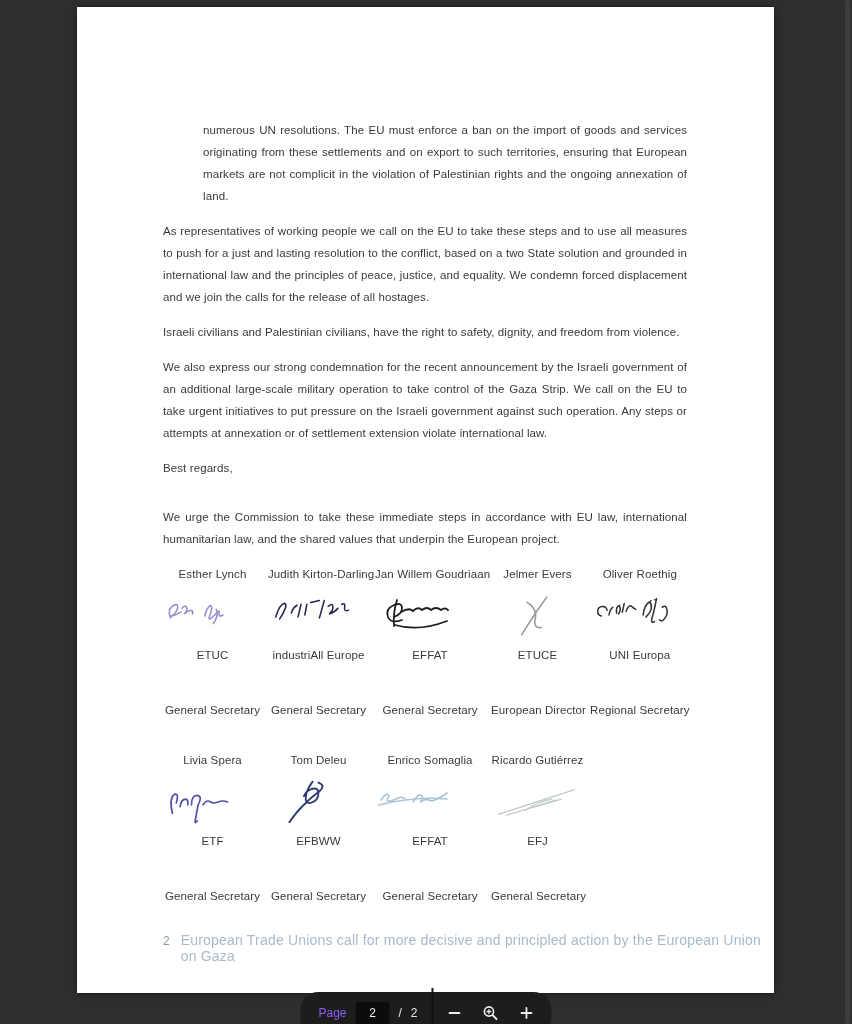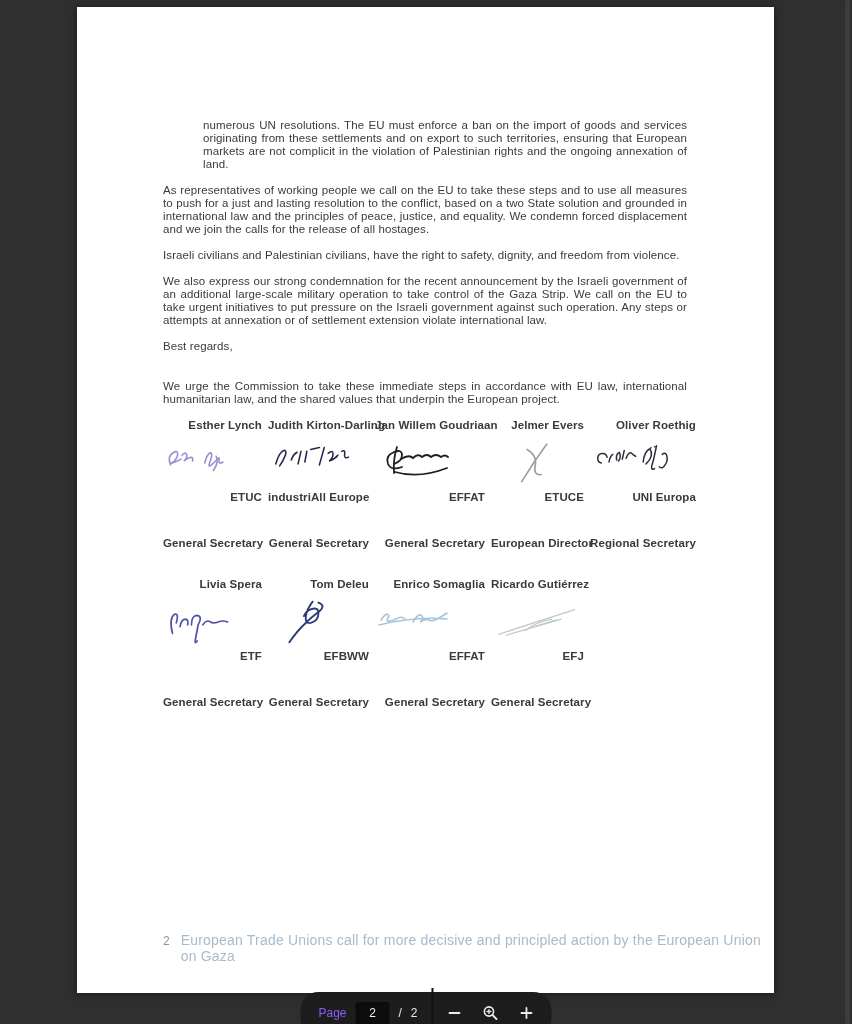--- a/index.html
+++ b/index.html
@@ -10,30 +10,29 @@
   }
   
   .scroll-strip{position:absolute;right:2px;top:0;width:5px;height:1024px;background:#3d3d3d;border-radius:3px;}
   
   .page{
     position:absolute;left:77px;top:7px;width:697px;height:986px;
     background:#ffffff;box-shadow:0 1px 8px rgba(0,0,0,0.5);
   }
   .doc-body{
     position:absolute;left:86px;right:87px;top:112px;
-    color:#3a3a3a;font-size:11.5px;line-height:13px;letter-spacing:0.1px;
+    color:#3a3a3a;font-size:11.5px;line-height:22px;letter-spacing:0.1px;
     text-align:justify;
   }
   .para{margin:0 0 13px 0;}
   .para.indented{margin-left:40px;}
   .closing{margin:0 0 27px 0;text-align:left;}
   .sig-grid{
     display:grid;grid-template-columns:105px 107px 116px 99px 1fr;
-    text-align:right;
-    font-weight:bold;
+    text-align:center;
   }
   .sig-grid.row2{margin-top:28px;}
   .sig-cell{padding-right:6px;}
   .sig-name{font-size:11.5px;color:#3a3a3a;margin-bottom:7px;white-space:nowrap;}
   .sig-image{height:46px;margin-bottom:6px;}
   .sig-image svg{display:block;}
   .sig-org{font-size:11.5px;color:#3a3a3a;white-space:nowrap;}
   .sig-title{font-size:11.5px;color:#3a3a3a;white-space:nowrap;margin-top:33px;}
   
   .page-footer{

